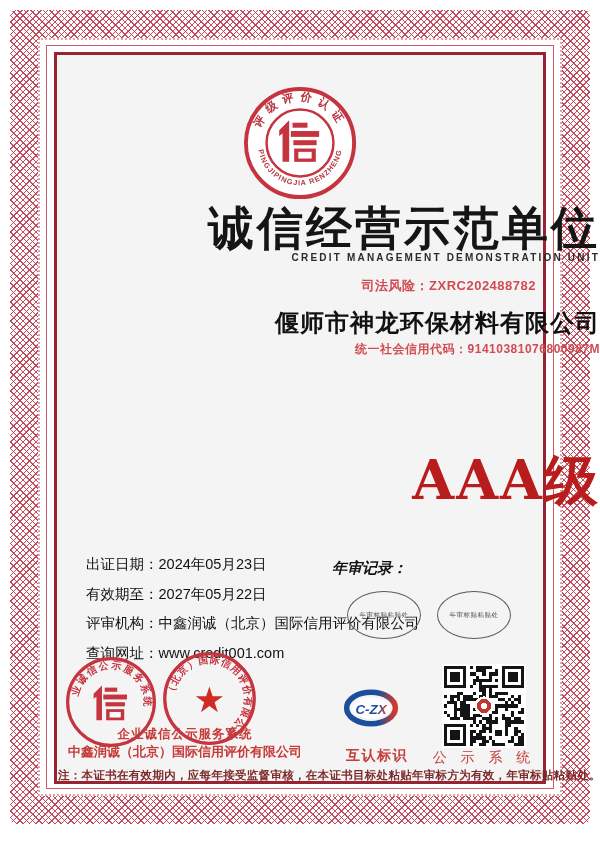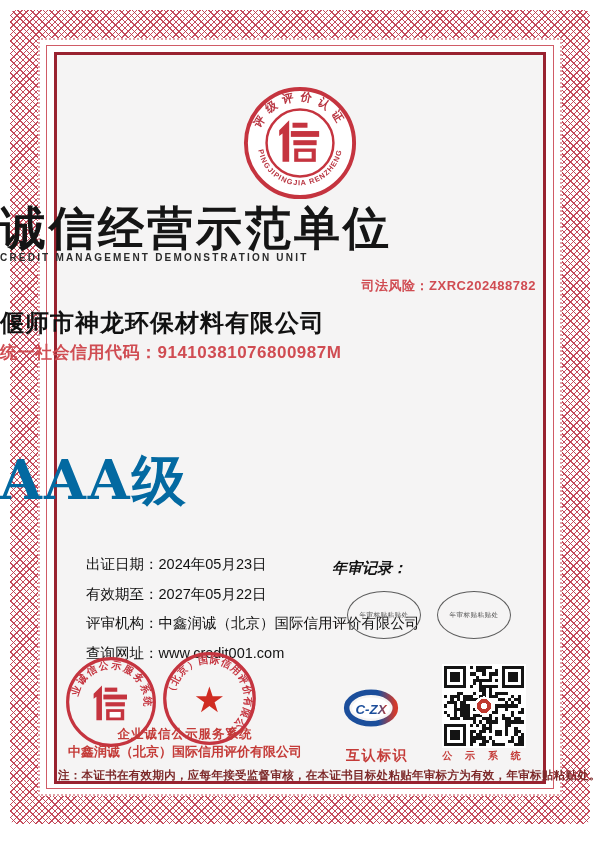--- a/index.html
+++ b/index.html
@@ -12,54 +12,54 @@
       repeating-linear-gradient(45deg, rgba(191,59,77,.9) 0 1px, transparent 1px 4.5px),
       repeating-linear-gradient(-45deg, rgba(191,59,77,.9) 0 1px, transparent 1px 4.5px);
     border-radius:6px;}
   .lattice-cover{position:absolute;inset:38px 38px 52px 38px;background:#ffffff;
     border:2px dotted rgba(203,88,100,.55);}
   .thin-line{position:absolute;inset:45px 46px 59px 46px;border:1px solid #d05b66;}
   .main-frame{position:absolute;inset:52px 54px 64px 54px;border:3px solid #992330;background:#f5f4f4;}
 
   
   .abs{position:absolute;}
-  .center-text{left:0;right:0;text-align:left;}
+  .center-text{left:0;right:0;text-align:right;}
 
   .top-seal{left:241px;top:84px;width:118px;height:118px;}
   .cert-title{top:198px;font-size:46px;font-weight:800;letter-spacing:3px;color:#151515;}
   .cert-subtitle{top:252px;font-size:10px;font-weight:700;letter-spacing:2.2px;color:#2b2b2b;}
   .credit-code{top:277px;right:64px;font-size:13px;font-weight:700;color:#d04c52;letter-spacing:.5px;}
   .company-name{top:307px;font-size:24px;font-weight:800;letter-spacing:1px;color:#111;}
-  .uscc{top:341px;font-size:17px;font-weight:700;color:#d04c52;letter-spacing:.5px;}
+  .uscc{top:341px;font-size:12px;font-weight:700;color:#d04c52;letter-spacing:.5px;}
   .body-par{top:367px;left:76px;right:74px;font-size:16px;font-weight:700;line-height:29px;
     text-align:justify;text-indent:2em;color:#191919;}
   .grade{top:445px;font-size:54px;font-weight:bold;font-family:"DejaVu Serif",serif;
-    color:#0369a1;letter-spacing:2px;}
+    color:#b91c1c;letter-spacing:2px;}
 
   .info-block{left:86px;top:550px;font-size:14.5px;font-weight:400;color:#121212;}
   .info-row{line-height:29.5px;white-space:nowrap;}
 
   .annual-label{left:332px;top:559px;font-size:15px;font-weight:800;color:#121212;font-style:italic;}
   .sticker-oval{border:1.5px solid #5c5c5c;border-radius:50%;display:flex;align-items:center;justify-content:center;}
   .oval-1{left:347px;top:591px;width:72px;height:46px;}
   .oval-2{left:437px;top:591px;width:72px;height:46px;}
   .sticker-oval span{font-size:6.5px;color:#555;letter-spacing:.5px;}
 
   .seal-left{left:64px;top:655px;width:94px;height:94px;}
   .seal-mid{left:161px;top:650px;width:97px;height:97px;}
   .seal-cap{left:40px;width:290px;text-align:center;color:#c43b38;font-weight:800;}
   .cap1{top:726px;font-size:12.5px;letter-spacing:1px;}
   .cap2{top:743px;font-size:13px;}
 
   .mutual-logo{left:333px;top:686px;width:76px;height:44px;}
   .mutual-caption{left:327px;top:747px;width:100px;text-align:center;font-size:14px;
     font-weight:800;color:#c43b38;letter-spacing:1.5px;}
   .qr-box{left:442px;top:664px;width:84px;height:84px;background:#fff;padding:2px;box-sizing:border-box;}
-  .qr-caption{left:430px;top:749px;width:108px;text-align:center;font-size:10px;
-    font-weight:700;color:#c43b38;letter-spacing:5px;}
+  .qr-caption{left:430px;top:749px;width:108px;text-align:center;font-size:14px;
+    font-weight:400;color:#c43b38;letter-spacing:5px;}
 
   .note{top:768px;left:58px;right:58px;text-align:center;font-size:11.5px;font-weight:700;
     color:#7d2a2a;letter-spacing:.3px;white-space:nowrap;}
 
   svg text{font-family:"Liberation Sans",sans-serif;}
 </style>
 </head>
 <body>
 
 <div class="page">

